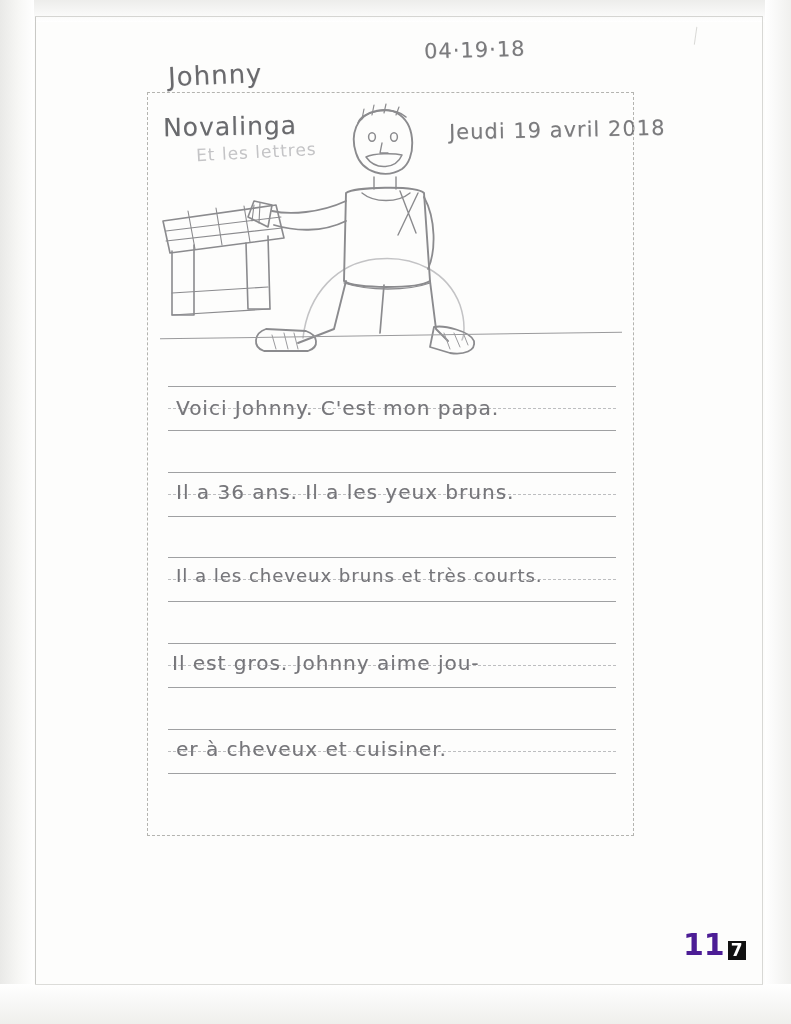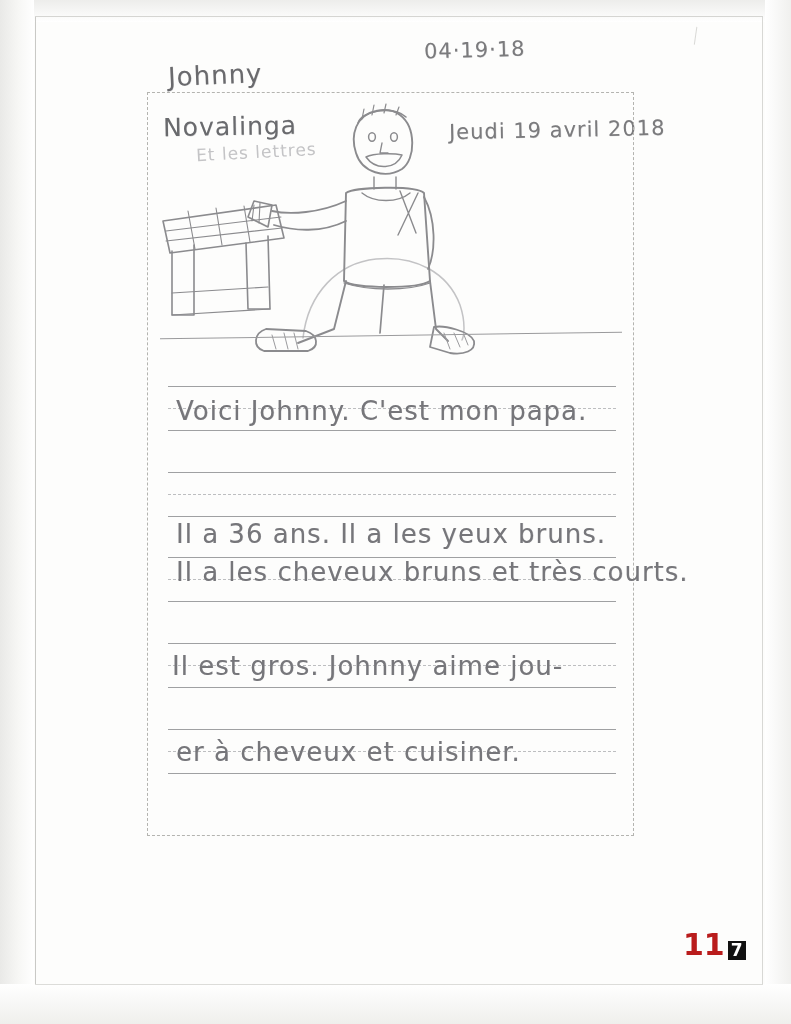--- a/index.html
+++ b/index.html
@@ -165,38 +165,38 @@
     left: 0;
     width: 448px;
     height: 0;
   }
   .rule.solid  { border-top: 1px solid #9fa0a2; }
   .rule.dashed { border-top: 1px dashed #bdbec0; }
 
   .line-text {
     position: absolute;
     left: 8px;
-    font-size: 26px;
+    font-size: 20px;
     color: #76767a;
     white-space: nowrap;
   }
 
   
   #page-stamp {
     position: absolute;
     left: 683px; top: 930px;
     display: flex;
     align-items: flex-end;
     gap: 3px;
   }
   .stamp-digit {
     font-family: "DejaVu Sans", sans-serif;
     font-weight: bold;
     font-size: 30px;
-    color: #b91c1c;
+    color: #4c1d95;
     line-height: 1;
   }
   .stamp-digit.small {
     font-size: 17px;
     background: #111111;
     color: #ffffff;
     padding: 1px 3px 0 3px;
     line-height: 1.05;
   }
 </style>
@@ -288,28 +288,28 @@
     <div class="rule solid" style="top:0px;"></div>
     <div class="rule dashed" style="top:22px;"></div>
     <div class="rule solid" style="top:44px;"></div>
     <div class="line-text hand pencil" style="top:10px;">Voici Johnny. C'est mon papa.</div>
   </div>
 
   <div class="line-group" style="top:472px;">
     <div class="rule solid" style="top:0px;"></div>
     <div class="rule dashed" style="top:22px;"></div>
     <div class="rule solid" style="top:44px;"></div>
-    <div class="line-text hand pencil" style="top:8px;margin-top:39px;">Il a 36 ans. Il a les yeux bruns.</div>
+    <div class="line-text hand pencil" style="top:8px;">Il a 36 ans. Il a les yeux bruns.</div>
   </div>
 
   <div class="line-group" style="top:557px;">
     <div class="rule solid" style="top:0px;"></div>
     <div class="rule dashed" style="top:22px;"></div>
     <div class="rule solid" style="top:44px;"></div>
-    <div class="line-text hand pencil" style="top:0;font-size:26px;">Il a les cheveux bruns et très courts.</div>
+    <div class="line-text hand pencil" style="top:8px;font-size:18px;">Il a les cheveux bruns et très courts.</div>
   </div>
 
   <div class="line-group" style="top:643px;">
     <div class="rule solid" style="top:0px;"></div>
     <div class="rule dashed" style="top:22px;"></div>
     <div class="rule solid" style="top:44px;"></div>
     <div class="line-text hand pencil" style="top:8px;left:4px;">Il est gros.  Johnny  aime jou-</div>
   </div>
 
   <div class="line-group" style="top:729px;">

